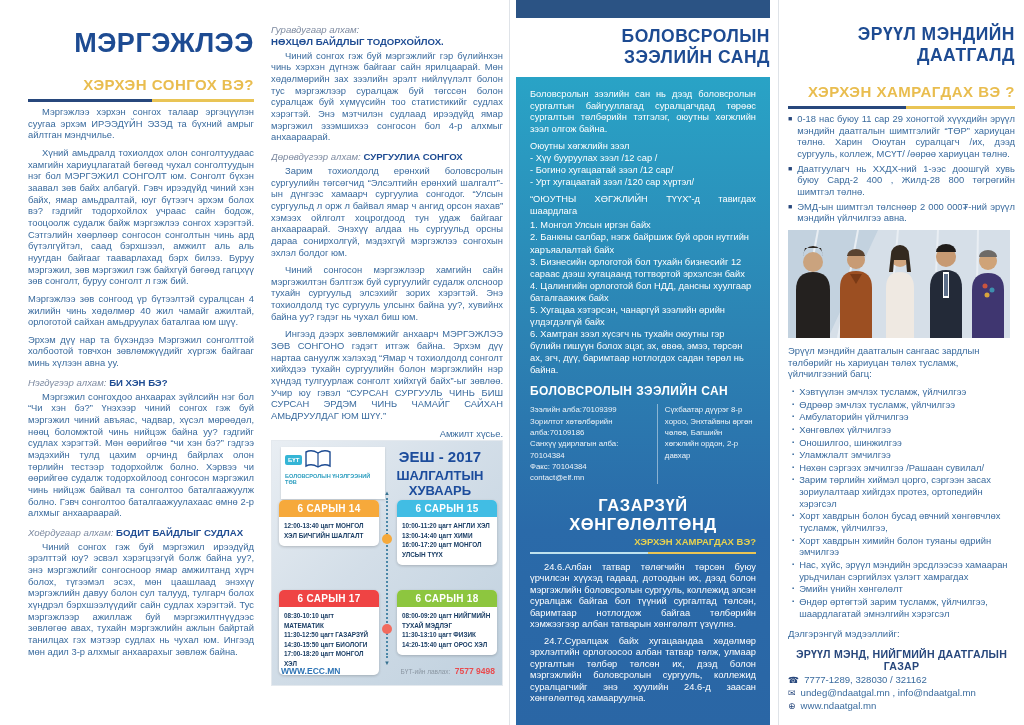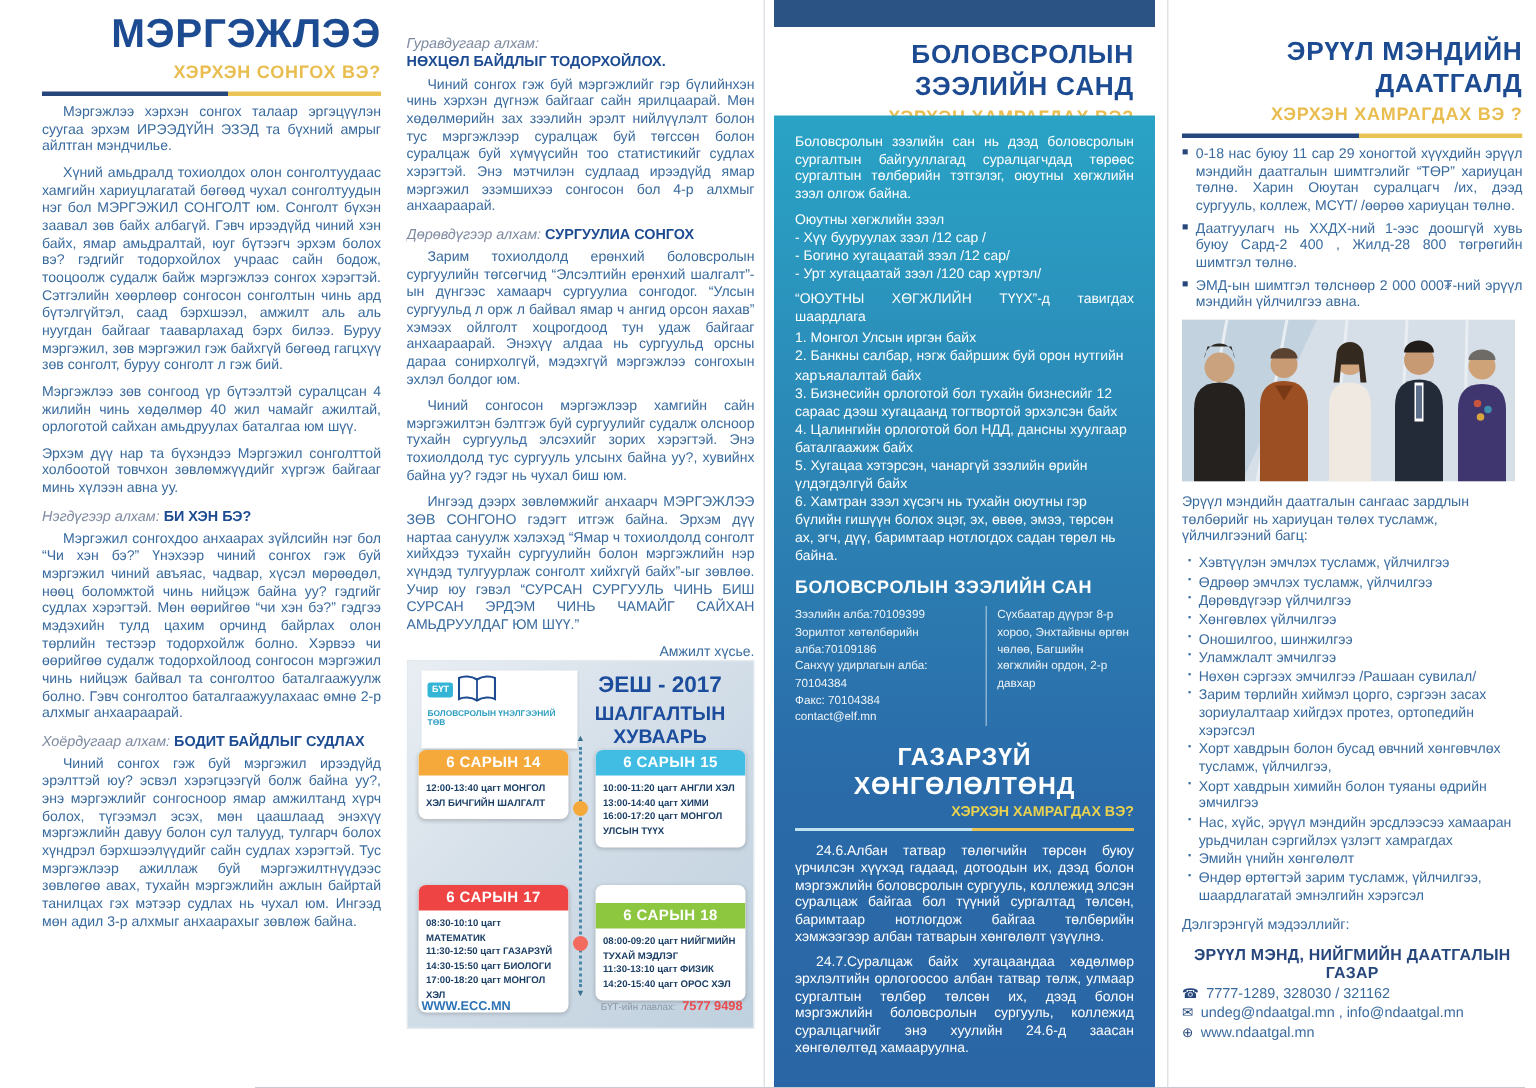--- a/index.html
+++ b/index.html
@@ -9,26 +9,26 @@
   .col{position:absolute;top:0;bottom:0;overflow:hidden;}
   
   p{margin:0 0 6px 0;font-size:9.4px;line-height:1.24;text-align:justify;}
   .ind{text-indent:14px;}
   .step-head{margin:8px 0 2px 0;font-size:9.6px;text-align:left;}
   .step-label{font-style:italic;color:#7d8aa0;}
   .step-title{font-weight:bold;color:#1d4b92;}
   
   .hdr{text-align:right;margin-bottom:4px;}
   .hdr h1{margin:0;color:#1d4b92;font-weight:bold;letter-spacing:.5px;}
-  .hdr .sub{color:#e9bd4f;font-size:12px;font-weight:bold;letter-spacing:.5px;margin-top:3px;}
+  .hdr .sub{color:#e9bd4f;font-size:15px;font-weight:bold;letter-spacing:.5px;margin-top:17px;}
   .rule{display:flex;height:3px;margin-top:6px;}
   .rule .r-navy{background:#27477c;}
   .rule .r-gold{background:#e9c455;}
   
-  .col1{left:28px;width:226px;padding-top:7px;}
+  .col1{left:28px;width:226px;padding-top:28px;}
   .col1 .hdr h1{font-size:27px;}
   
   .col2{left:271px;width:232px;padding-top:24px;}
   .closing{text-align:right;margin-top:4px;}
   
   .exam{position:absolute;left:0px;top:440px;width:232px;height:246px;
         background:linear-gradient(135deg,#e9eef3 0%,#d3dee8 45%,#bfd0de 100%);
         box-shadow:0 0 0 1px #e4e9ee inset;}
   .exam-logo{position:absolute;left:10px;top:7px;width:96px;height:46px;background:#ffffff;
              box-shadow:0 1px 2px rgba(0,0,0,.15);padding:3px 4px;}
@@ -43,31 +43,31 @@
                  border-left:2px dotted #4b87a8;}
   .tl-dot{position:absolute;border-radius:50%;width:10px;height:10px;left:-6px;}
   .tl-dot.orange{background:#f6a93b;top:36px;}
   .tl-dot.salmon{background:#f26b5e;top:126px;}
   .tl-arrow{position:absolute;left:-4px;font-size:6px;color:#35708f;}
   .exam-card{position:absolute;width:100px;background:#ffffff;border-radius:5px;
              box-shadow:0 1px 3px rgba(0,0,0,.2);overflow:hidden;}
   .exam-card-head{color:#fff;font-weight:bold;font-size:10px;text-align:center;
                   padding:3px 0;letter-spacing:.3px;}
   .c-orange{background:#f6a93b;} .c-cyan{background:#41bde4;}
-  .c-salmon{background:#ef4444;} .c-green{background:#8dc63f;margin-top:12px;}
+  .c-salmon{background:#ef4444;} .c-green{background:#8dc63f;}
   .exam-card-body{padding:4px 5px 6px 5px;}
   .exam-row{font-size:6.4px;font-weight:bold;color:#1c3f66;line-height:1.5;text-align:left;}
   .exam-foot{position:absolute;left:10px;right:8px;bottom:8px;display:flex;justify-content:space-between;align-items:baseline;}
   .exam-site{color:#2e74b5;font-weight:bold;font-size:8.5px;}
   .exam-phone-label{color:#8b97a3;font-size:6.5px;}
   .exam-phone{color:#e94b4e;font-weight:bold;font-size:8.5px;}
   
   .col3{left:516px;width:254px;background:#ffffff;}
   .navybar{position:absolute;left:0;top:0;width:254px;height:18px;background:#2b5384;}
-  .col3 .hdr{position:absolute;left:13px;right:14px;top:26px;}
+  .col3 .hdr{position:absolute;left:13px;right:0;top:26px;}
   .col3 .hdr h1{font-size:17.5px;}
   .bluepanel{position:absolute;left:0;top:77px;bottom:0;width:254px;
              background:linear-gradient(180deg,#29a3c6 0%,#2c84b4 38%,#2a6aa9 70%,#2a66a5 100%);
              color:#ffffff;padding:12px 14px;box-sizing:border-box;}
   .bluepanel p{color:#ffffff;font-size:9.3px;margin-bottom:5px;}
   .bp-list{margin:0 0 6px 0;}
   .bp-list div{font-size:9.3px;line-height:1.3;}
   .fund-name{font-size:12px;font-weight:bold;letter-spacing:.4px;margin:8px 0 6px 0;}
   .contacts{display:flex;font-size:7.8px;line-height:1.45;color:rgba(255,255,255,.92);justify-content:space-between;}
   .contacts .left{width:57%;padding-right:6px;border-right:1px solid rgba(255,255,255,.45);}
@@ -319,21 +319,21 @@
       <div class="svc">
           <span class="sq">▪</span>
           <p>Хэвтүүлэн эмчлэх тусламж, үйлчилгээ</p>
         </div>
       <div class="svc">
           <span class="sq">▪</span>
           <p>Өдрөөр эмчлэх тусламж, үйлчилгээ</p>
         </div>
       <div class="svc">
           <span class="sq">▪</span>
-          <p>Дөрөвдүгээр үйлчилгээ</p>
+          <p>Амбулаторийн үйлчилгээ</p>
         </div>
       <div class="svc">
           <span class="sq">▪</span>
           <p>Хөнгөвлөх үйлчилгээ</p>
         </div>
       <div class="svc">
           <span class="sq">▪</span>
           <p>Оношилгоо, шинжилгээ</p>
         </div>
       <div class="svc">

